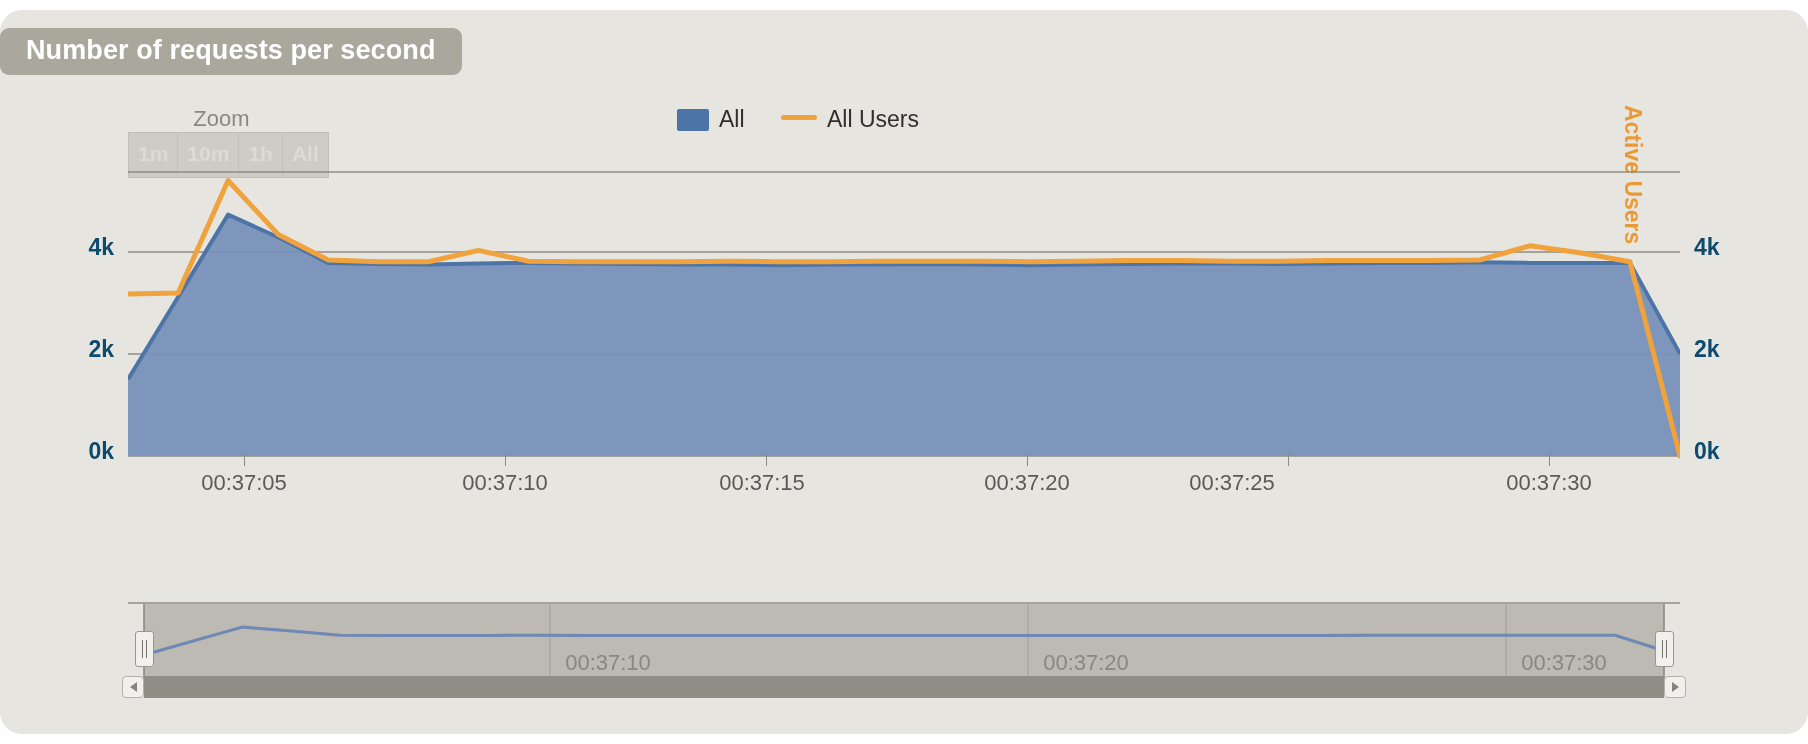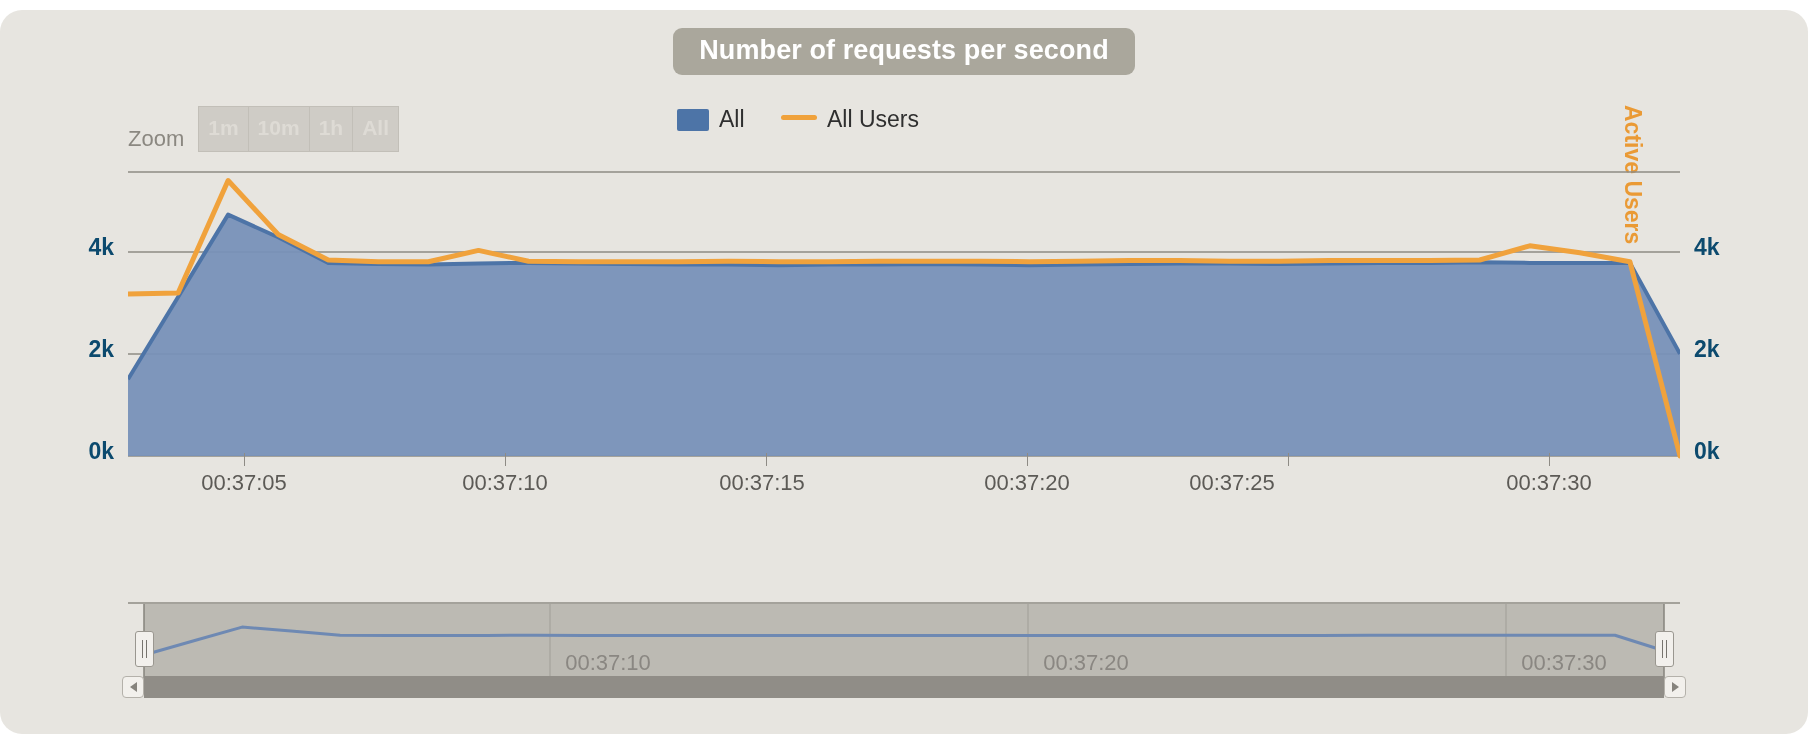--- a/index.html
+++ b/index.html
@@ -7,29 +7,29 @@
     width:1808px;height:744px;overflow:hidden;
     background:#ffffff;
     font-family:"Liberation Sans", sans-serif;
   }
   .chart-card{
     position:absolute;left:0;top:10px;width:1808px;height:724px;
     background:#e7e5e0;border-radius:22px;box-sizing:border-box;
   }
 
   
-  .title-wrap{position:absolute;left:0;top:18px;width:1808px;text-align:center;}
+  .title-wrap{position:absolute;left:0;top:18px;width:1808px;text-align:left;}
   .chart-title{
     display:inline-block;background:#aaa79c;color:#ffffff;
     font-size:27px;font-weight:bold;letter-spacing:.1px;
     padding:7px 26px 9px 26px;border-radius:9px;
   }
 
   
-  .rangesel{position:absolute;left:128px;top:96px;display:flex;align-items:flex-end;}
+  .rangesel{position:absolute;left:128px;top:96px;display:flex;align-items:center;flex-direction:column;}
   .rangesel-label{color:#8b8881;font-size:22px;margin-right:14px;}
   .rs-btns{display:flex;}
   .rs-btn{
     background:#cfccc6;color:#dedbd5;font-size:21px;font-weight:bold;
     padding:9px 9px 11px 9px;min-width:38px;text-align:center;
     border:1px solid #c2bfb8;border-right:none;box-sizing:border-box;
   }
   .rs-btn:last-child{border-right:1px solid #c2bfb8;}
 
   

